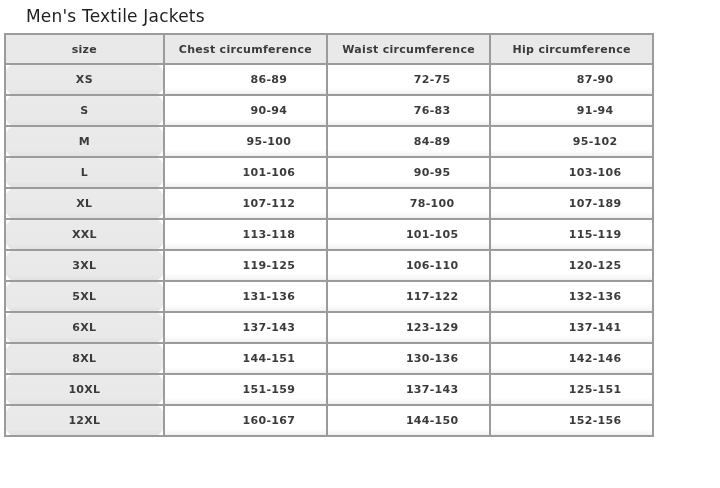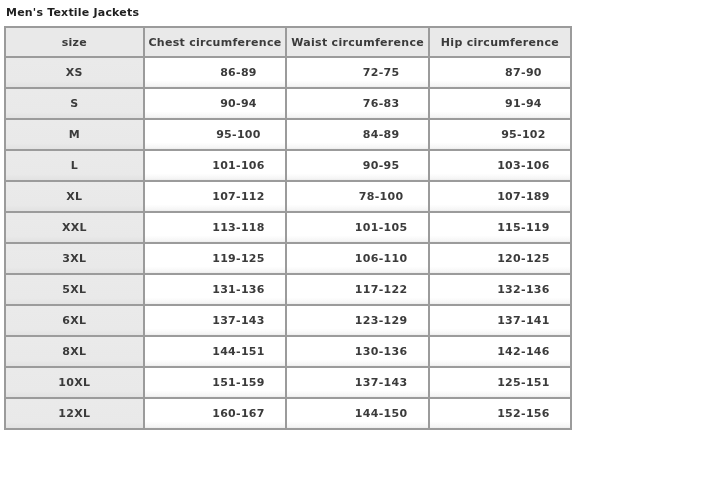--- a/index.html
+++ b/index.html
@@ -11,29 +11,30 @@
     overflow: hidden;
     font-family: "DejaVu Sans", "Liberation Sans", sans-serif;
   }
   .page {
     box-sizing: border-box;
     width: 720px;
     height: 488px;
     padding: 4px 4px 2px 4px;
   }
   .page-title {
-    font-size: 11px;
-    font-weight: bold;
+    font-size: 17px;
+    font-weight: normal;
     color: #1f1f1f;
     letter-spacing: 0.2px;
     padding: 2px 0 7px 2px;
+    margin-left: 20px;
   }
   table.size-chart {
     border-collapse: collapse;
-    width: 568px;
+    width: 650px;
     table-layout: fixed;
   }
   col.c-size  { width: 24.5%; }
   col.c-chest { width: 25.2%; }
   col.c-waist { width: 25.2%; }
   col.c-hip   { width: 25.1%; }
   table.size-chart th,
   table.size-chart td {
     border: 2px solid #9b9b9b;
     text-align: center;
@@ -44,20 +45,21 @@
     letter-spacing: 0.3px;
     padding: 0;
   }
   table.size-chart thead th {
     height: 28px;
     background: #e9e9e9;
   }
   table.size-chart tbody th.size-cell {
     height: 29px;
     background: linear-gradient(180deg, #eaeaea 0%, #e9e9e9 80%, #e2e2e2 100%);
+    border-radius: 11px;
   }
   table.size-chart tbody td.value-cell {
     background: linear-gradient(180deg, #ffffff 0%, #ffffff 78%, #f6f6f6 94%, #ededed 100%);
     padding-left: 47px;
   }
 </style>
 </head>
 <body>
 
 <div class="page">

